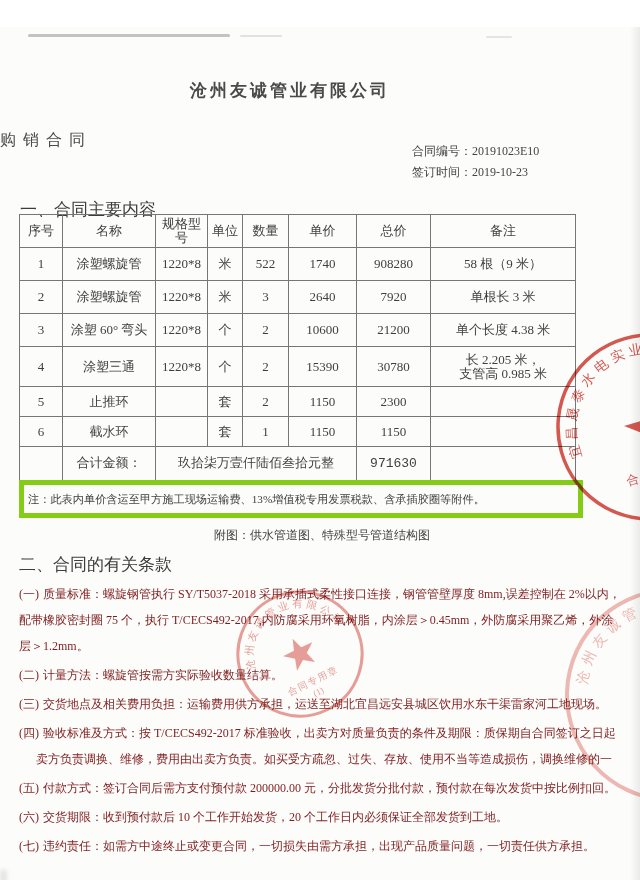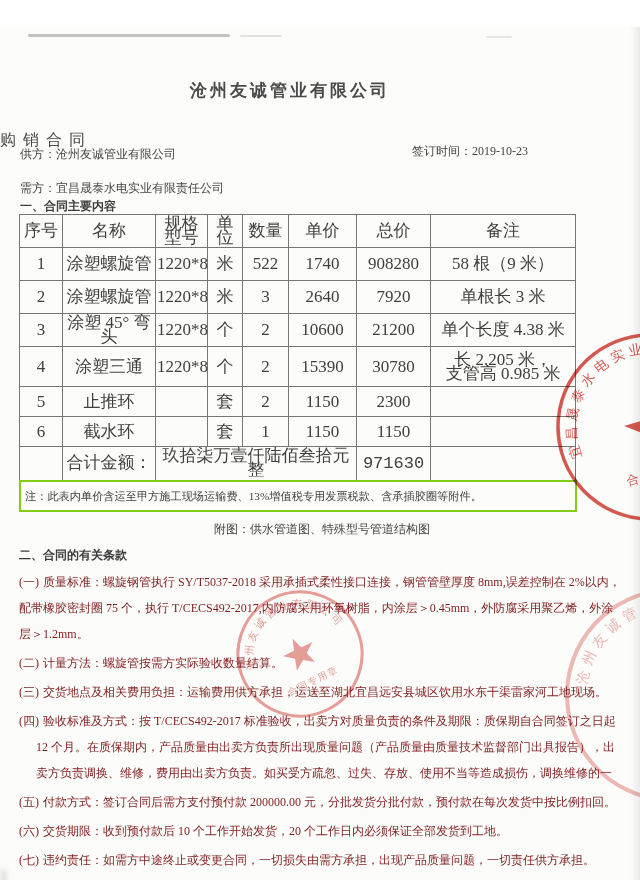--- a/index.html
+++ b/index.html
@@ -17,34 +17,34 @@
 
   .title-company{position:absolute;top:52px;left:0;width:580px;text-align:center;
     font-size:17px;font-weight:600;letter-spacing:3px;color:#4a4a4a;}
   .title-doc{position:absolute;top:103px;left:0;width:580px;text-align:left;
     font-size:16px;font-weight:400;letter-spacing:7px;color:#4a4a4a;}
 
   .party-line{position:absolute;left:20px;font-size:12px;color:#444;}
   .meta-block{position:absolute;left:412px;top:114px;font-size:12px;color:#444;line-height:21px;}
   .meta-row span{display:inline;}
 
-  .sec-heading{font-size:12px;font-weight:700;color:#3c3c3c;}
+  .sec-heading{font-size:17px;font-weight:400;color:#3c3c3c;}
   .sec1{position:absolute;left:20px;top:171px;}
 
   .flow{position:absolute;left:19px;top:187px;width:606px;}
 
-  table.items{border-collapse:collapse;table-layout:fixed;width:556px;font-size:17px;color:#3f3f3f;}
+  table.items{border-collapse:collapse;table-layout:fixed;width:556px;font-size:13px;color:#3f3f3f;}
   table.items th,table.items td{border:1px solid #767676;text-align:center;vertical-align:middle;
     padding:2px 1px;font-weight:400;line-height:14px;overflow:hidden;}
   table.items thead tr{height:30px;}
   table.items tbody tr{height:33px;}
   table.items tbody tr.tall{height:40px;}
   table.items tbody tr.short{height:30px;}
   table.items .total-row{height:34px;font-family:Liberation Mono, monospace;}
-  .note-box{width:546px;border:2px solid #84cc16;margin-top:-1px;padding:7px 4px 6px 4px;
+  .note-box{width:546px;border:5px solid #84cc16;margin-top:-1px;padding:7px 4px 6px 4px;
     font-size:11.2px;color:#3f3f3f;}
   .attach-line{margin-top:9px;font-size:12px;color:#404040;text-align:center;}
   .sec2{margin-top:9px;}
   .terms{margin-top:5px;width:596px;font-size:12px;color:#7f1d1d;}
   .term{margin-bottom:3px;}
   .term-line{line-height:26px;white-space:nowrap;}
   .term-line.indent{padding-left:17px;}
   .term-no{margin-right:4px;}
 
   .stamp{position:absolute;mix-blend-mode:multiply;pointer-events:none;}
@@ -57,28 +57,25 @@
   <div class="artifact" style="left:28px;top:7px;width:202px;height:2.5px;"></div>
   <div class="artifact" style="left:240px;top:8px;width:42px;height:1.5px;opacity:.22;"></div>
   <div class="artifact" style="left:486px;top:9px;width:26px;height:1.5px;opacity:.2;"></div>
   <div class="blotch" style="left:0;top:843px;width:7px;height:20px;"></div>
   <div class="edge-right"></div>
   <div class="edge-bottom"></div>
 
   <div class="title-company">沧州友诚管业有限公司</div>
   <div class="title-doc">购销合同</div>
 
-  <div class="party-line" style="top:119px;">
-    <span>供方：</span><span>沧州友诚管业有限公司</span>
-  </div>
-  <div class="party-line" style="top:153px;">
-    <span>需方：</span><span>宜昌晟泰水电实业有限责任公司</span>
-  </div>
 
   <div class="meta-block">
+    <div class="meta-row">
+      <span>合同编号：</span><span>20191023E10</span>
+    </div>
     <div class="meta-row">
       <span>签订时间：</span><span>2019-10-23</span>
     </div>
   </div>
 
   <div class="sec-heading sec1">一、合同主要内容</div>
 
   <div class="flow">
     <table class="items">
       <colgroup>
@@ -119,21 +116,21 @@
             <td>涂塑螺旋管</td>
             <td>1220*8</td>
             <td>米</td>
             <td>3</td>
             <td>2640</td>
             <td>7920</td>
             <td>单根长 3 米</td>
           </tr>
           <tr>
             <td>3</td>
-            <td>涂塑 45° 弯头</td>
+            <td>涂塑 60° 弯头</td>
             <td>1220*8</td>
             <td>个</td>
             <td>2</td>
             <td>10600</td>
             <td>21200</td>
             <td>单个长度 4.38 米</td>
           </tr>
           <tr class="tall">
             <td>4</td>
             <td>涂塑三通</td>
@@ -189,21 +186,20 @@
           <div class="term-line">层＞1.2mm。</div>
         </div>
         <div class="term">
           <div class="term-line"><span class="term-no">(二)</span>计量方法：螺旋管按需方实际验收数量结算。</div>
         </div>
         <div class="term">
           <div class="term-line"><span class="term-no">(三)</span>交货地点及相关费用负担：运输费用供方承担，运送至湖北宜昌远安县城区饮用水东干渠雷家河工地现场。</div>
         </div>
         <div class="term">
           <div class="term-line"><span class="term-no">(四)</span>验收标准及方式：按 T/CECS492-2017 标准验收，出卖方对质量负责的条件及期限：质保期自合同签订之日起</div>
-          <div class="term-line indent">12 个月。在质保期内，产品质量由出卖方负责所出现质量问题（产品质量由质量技术监督部门出具报告），出</div>
           <div class="term-line indent">卖方负责调换、维修，费用由出卖方负责。如买受方疏忽、过失、存放、使用不当等造成损伤，调换维修的一</div>
         </div>
         <div class="term">
           <div class="term-line"><span class="term-no">(五)</span>付款方式：签订合同后需方支付预付款 200000.00 元，分批发货分批付款，预付款在每次发货中按比例扣回。</div>
         </div>
         <div class="term">
           <div class="term-line"><span class="term-no">(六)</span>交货期限：收到预付款后 10 个工作开始发货，20 个工作日内必须保证全部发货到工地。</div>
         </div>
         <div class="term">
           <div class="term-line"><span class="term-no">(七)</span>违约责任：如需方中途终止或变更合同，一切损失由需方承担，出现产品质量问题，一切责任供方承担。</div>

